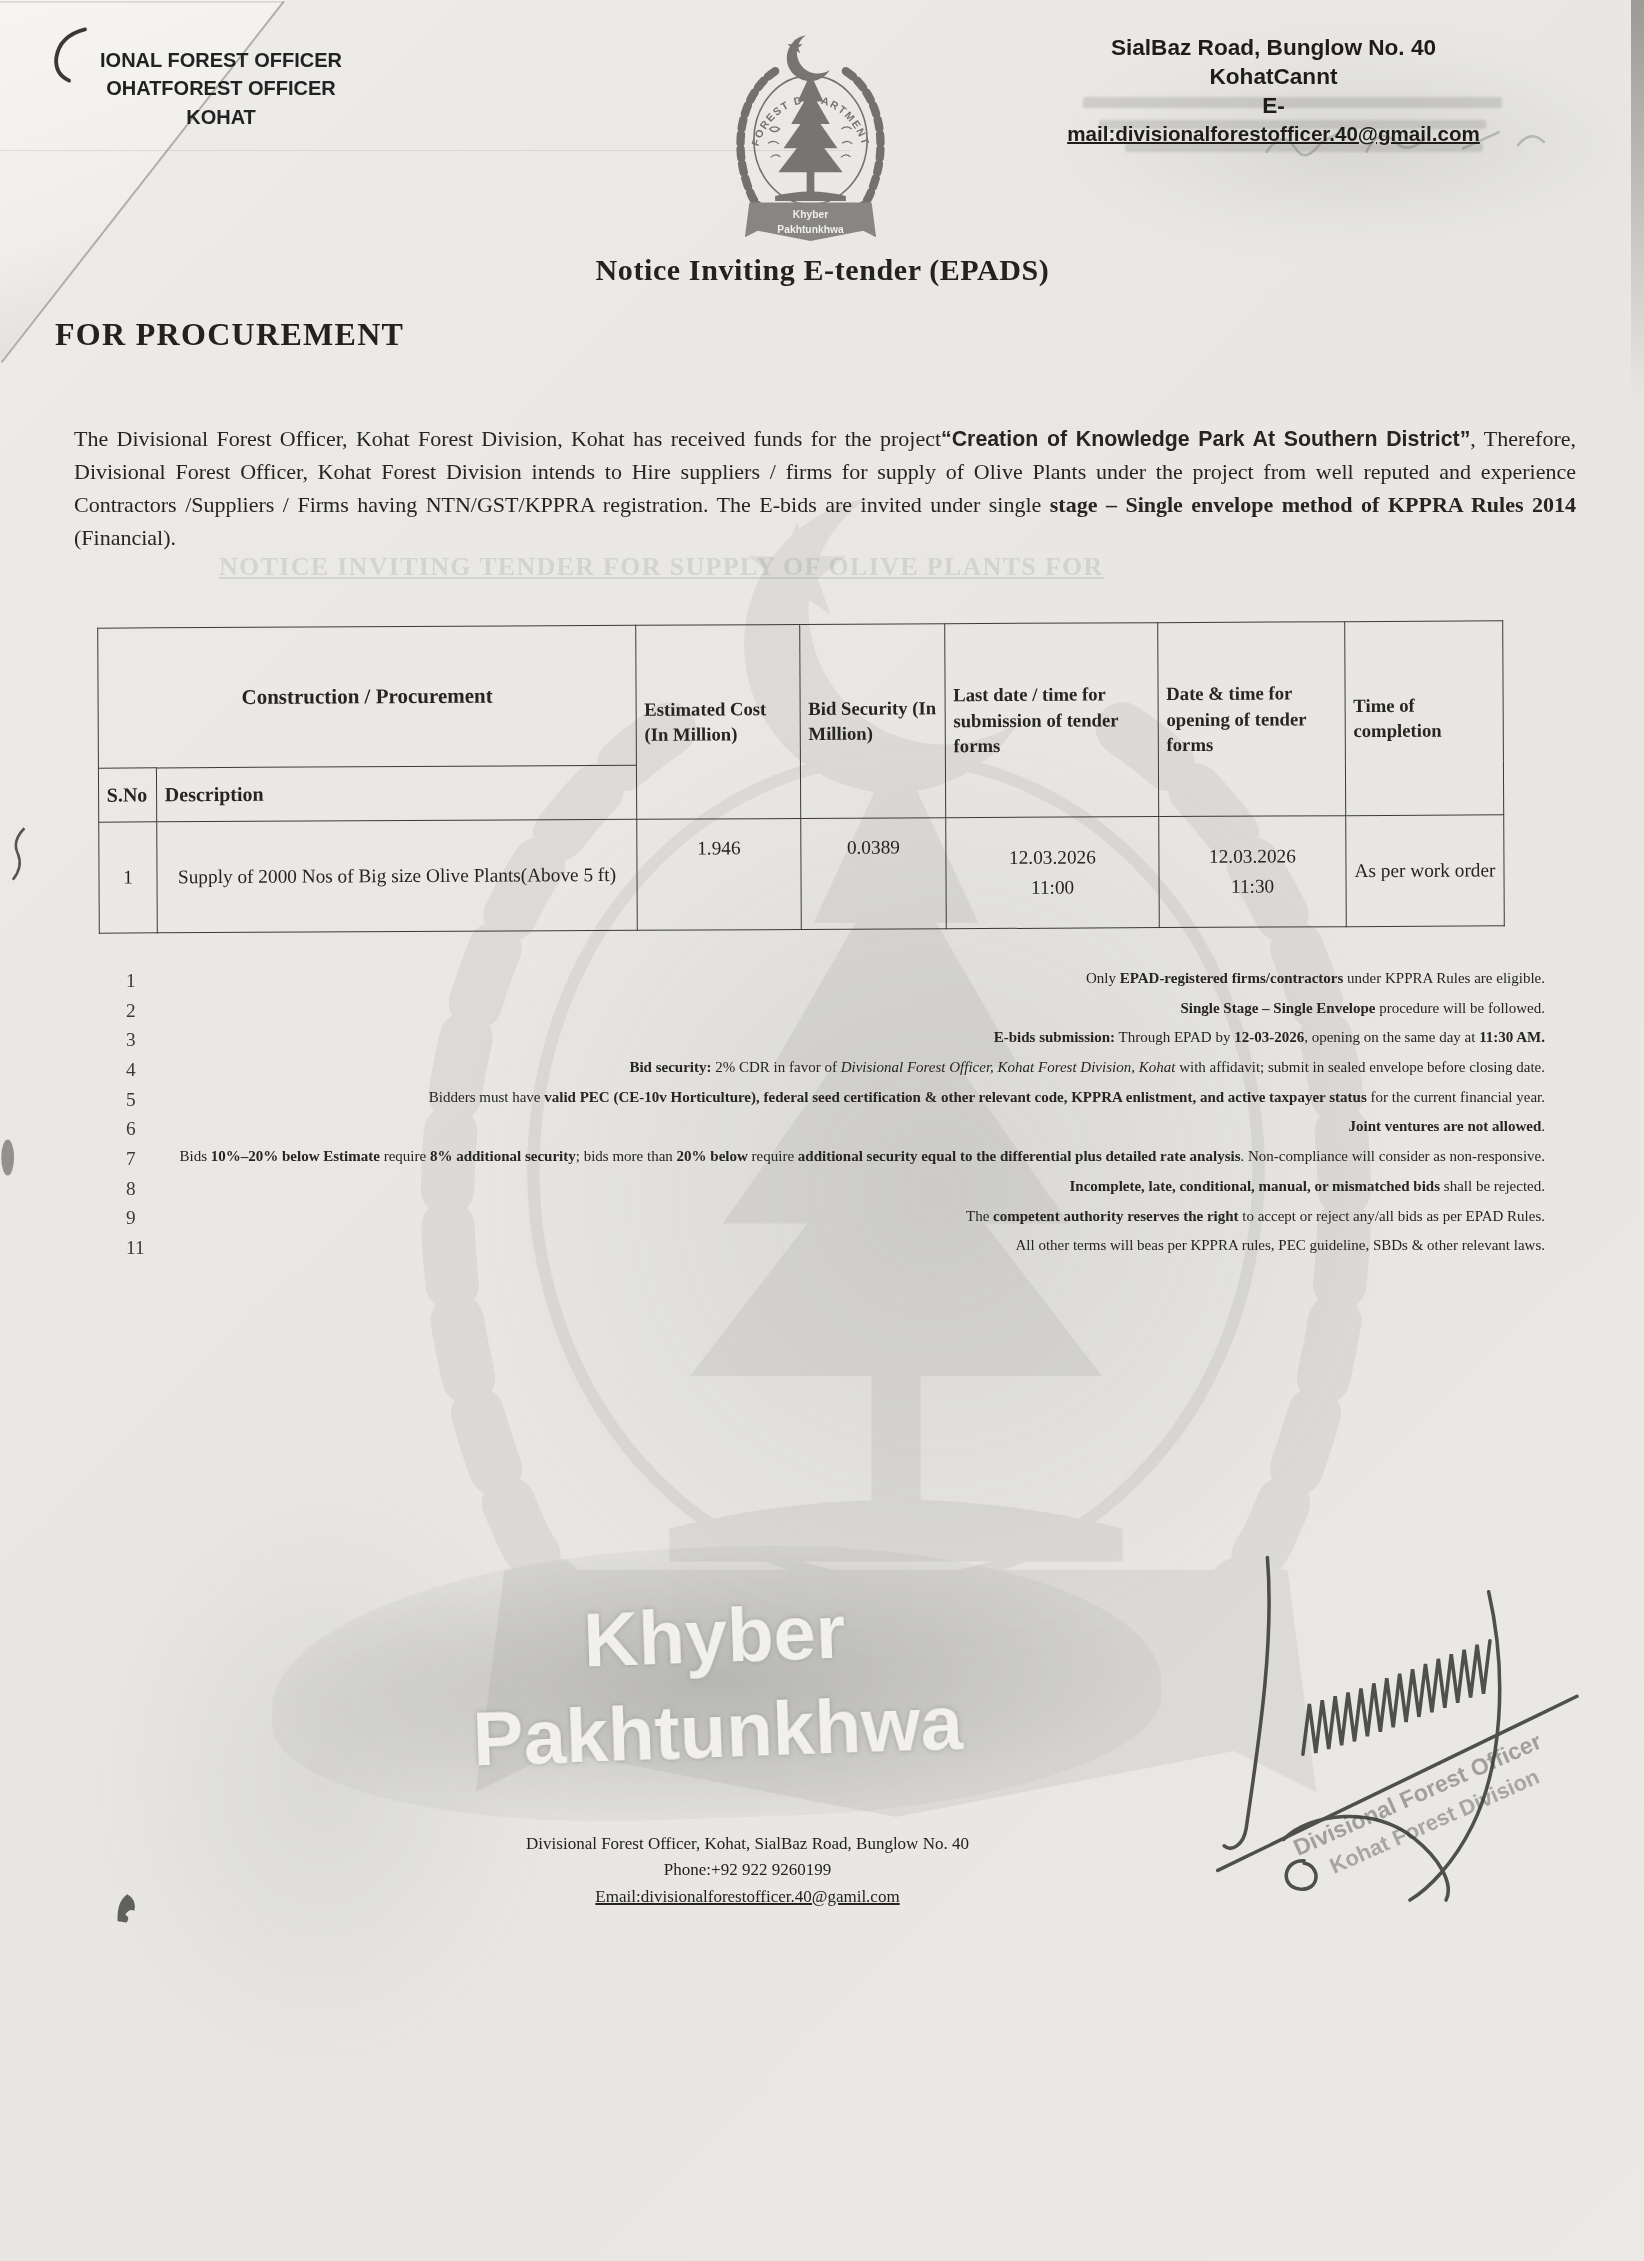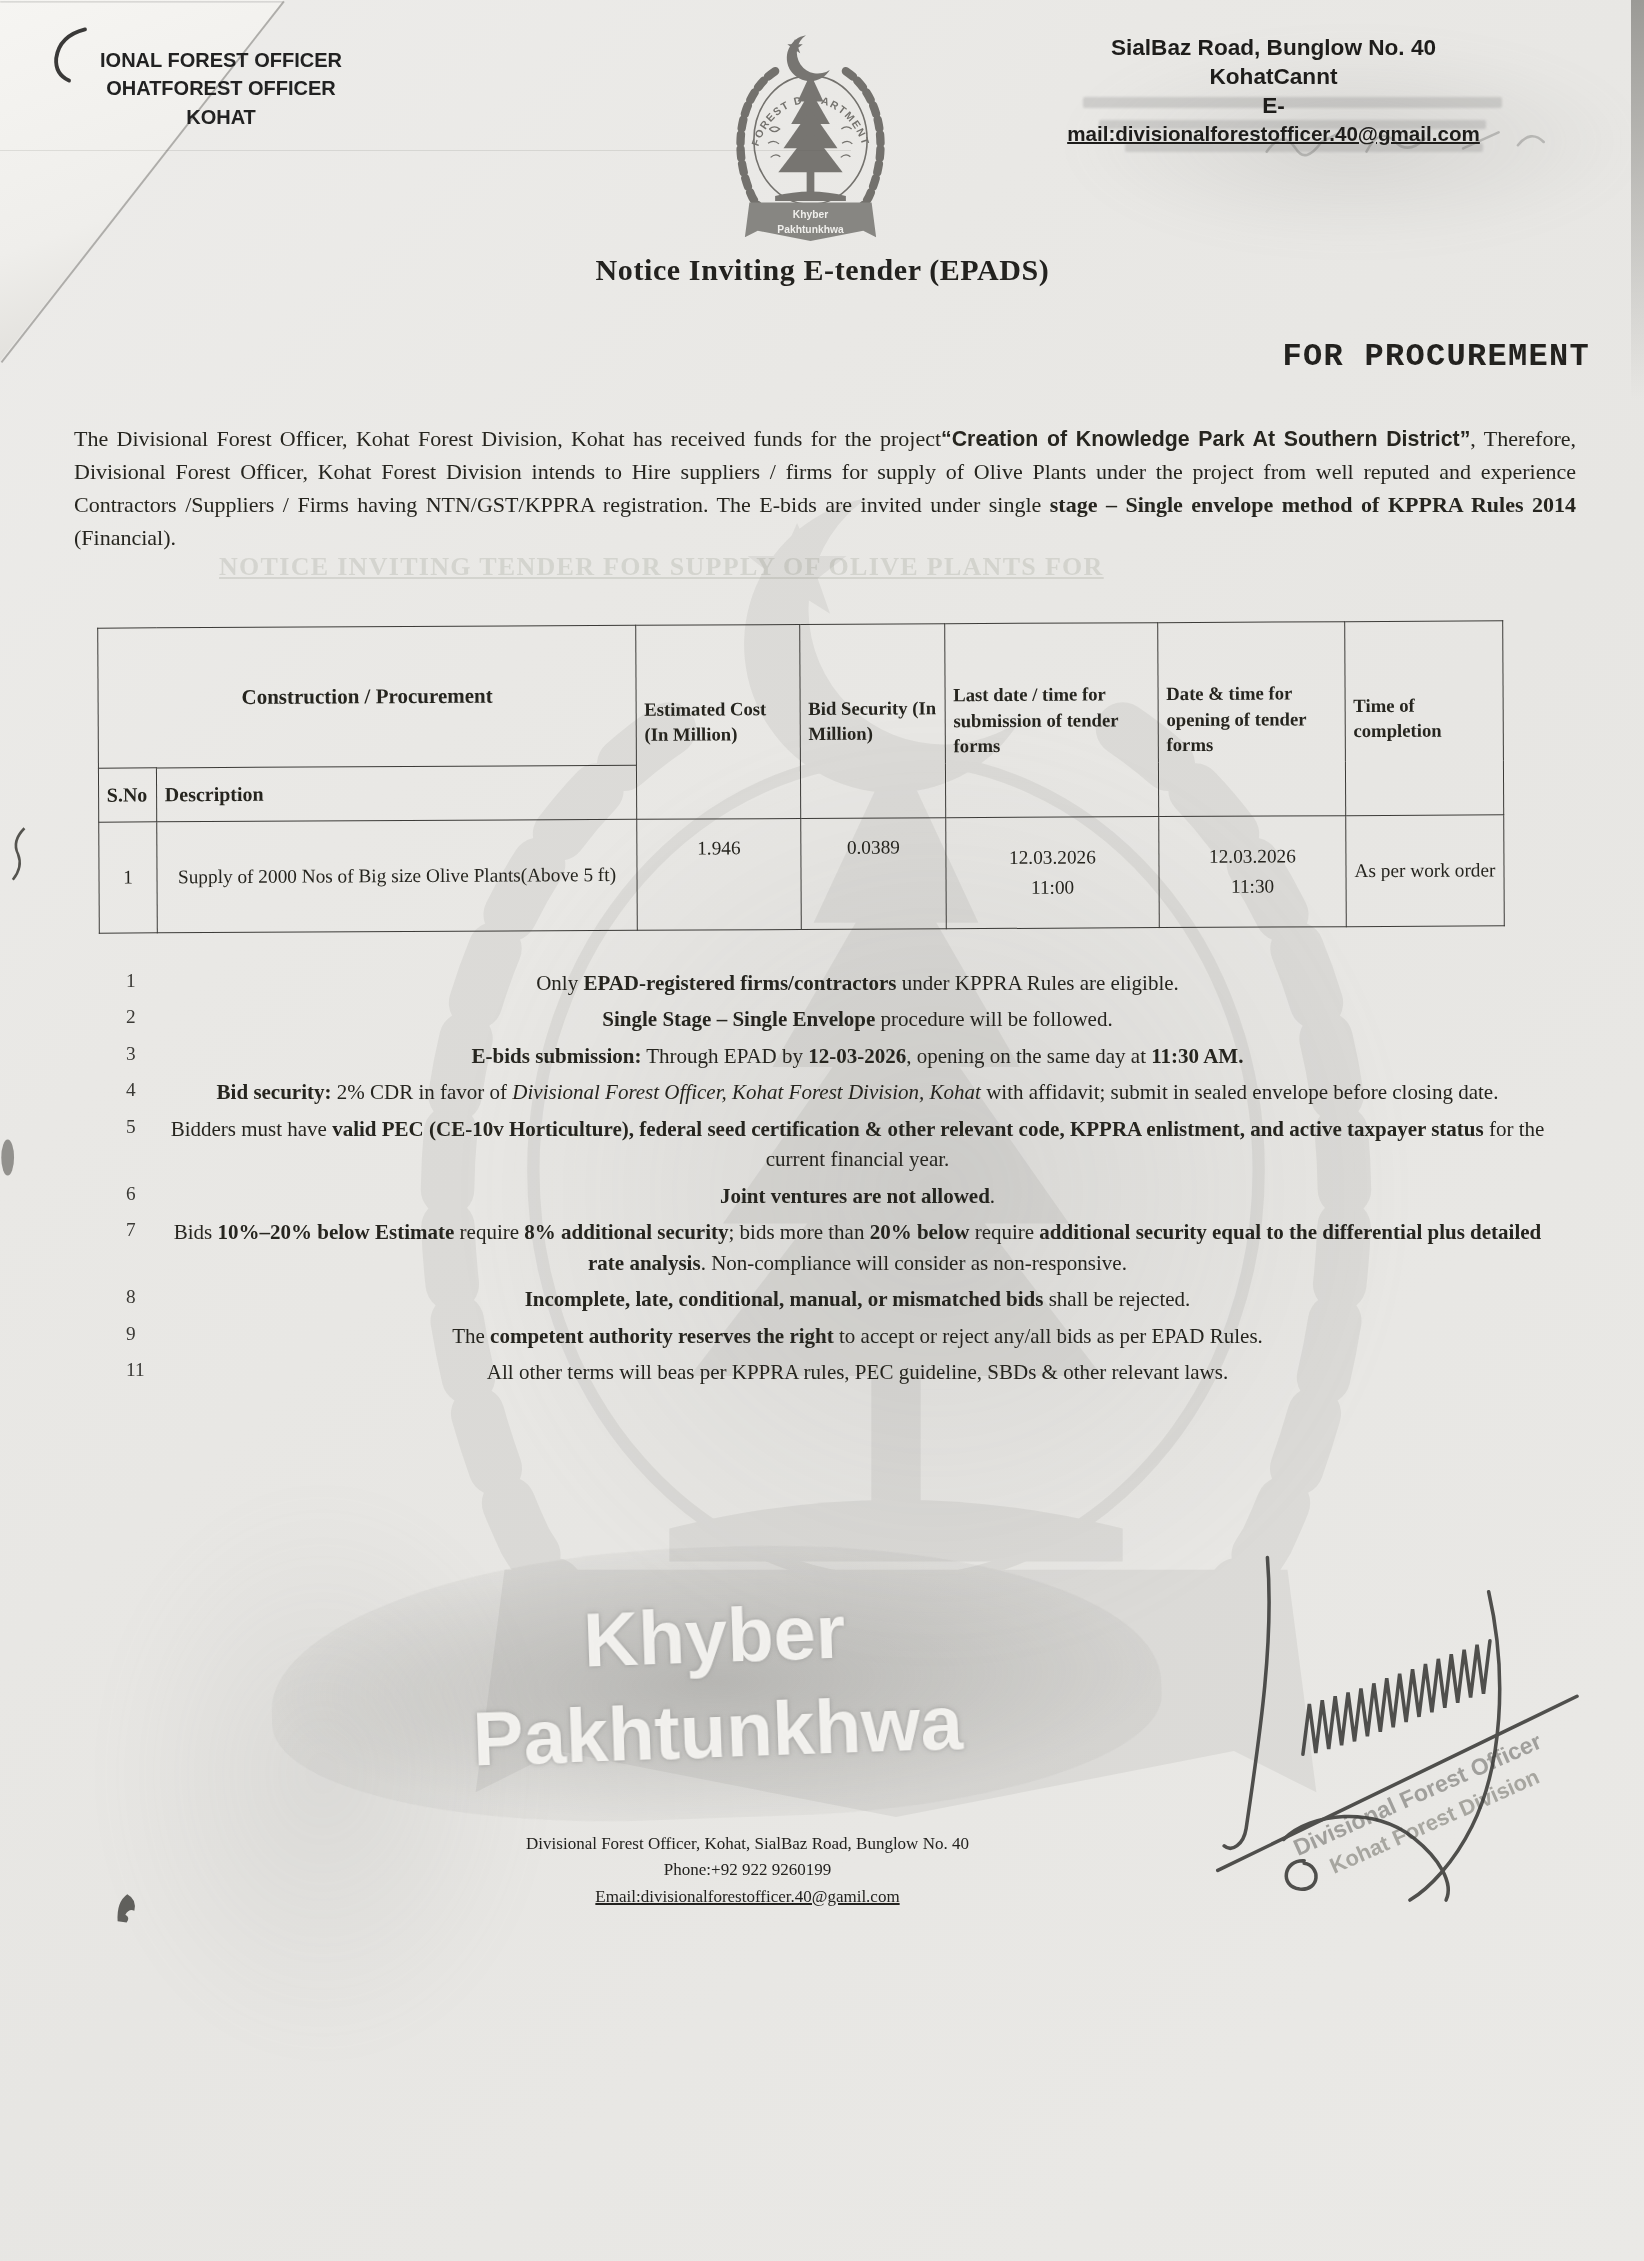--- a/index.html
+++ b/index.html
@@ -21,40 +21,40 @@
   .edge-strip{position:absolute;right:0;top:0;width:13px;height:400px;background:linear-gradient(to bottom,#9b9a96,rgba(155,154,150,0));}
   .ghost-bar{position:absolute;background:rgba(110,110,108,.22);filter:blur(1.3px);border-radius:1.9px;}
   
   .hdr-left{left:76px;top:46px;width:290px;text-align:center;
     font-family:"Liberation Sans",sans-serif;font-weight:bold;font-size:20px;line-height:1.42;color:#222;}
   .hdr-right{left:996px;top:34px;width:555px;text-align:center;
     font-family:"Liberation Sans",sans-serif;font-weight:bold;font-size:22.6px;line-height:1.28;color:#1e1d1b;}
   .hdr-right .email{font-size:20.6px;text-decoration:underline;text-decoration-thickness:1.9px;}
   
   .doc-title{left:55px;top:253px;width:1535px;text-align:center;font-weight:bold;font-size:30px;letter-spacing:0.6px;color:#23221f;}
-  .doc-subtitle{left:55px;top:338px;width:1535px;text-align:right;font-weight:bold;font-size:32px;letter-spacing:1.3px;color:#23221f;font-family:Liberation Mono, monospace;}
+  .doc-subtitle{left:55px;top:316px;width:1535px;text-align:left;font-weight:bold;font-size:32px;letter-spacing:1.3px;color:#23221f;}
   
   .intro{left:74px;top:400px;width:1502px;font-size:22px;line-height:1.5;text-align:justify;color:#26251f;}
   .b{font-weight:bold;}
   .bs{font-weight:bold;font-family:"Liberation Sans",sans-serif;font-size:.97em;}
   .i{font-style:italic;}
   
   .tbl{left:98px;top:624px;width:1406px;border-collapse:collapse;transform:rotate(-.3deg);}
   .tbl th,.tbl td{border:1.6px solid #3c3b38;padding:6.4px 7.7px;font-size:19.3px;color:#26251f;background:transparent;}
   .tbl th{font-weight:bold;text-align:left;vertical-align:middle;}
   .tbl .group-hd{text-align:center;font-size:21px;height:126px;}
   .tbl .colhd{vertical-align:middle;line-height:1.35;font-size:18.7px;}
   .tbl .subhd{font-size:20px;height:40px;}
   .tbl td{text-align:center;vertical-align:middle;font-size:19.3px;line-height:1.55;height:90px;}
   
   .terms-head{left:79px;top:910px;width:903px;font-size:22.6px;color:#26251f;}
   .terms{left:126px;top:968px;width:1419px;}
   .term-row{display:flex;margin-bottom:5.8px;}
   .term-num{width:44px;flex:none;font-size:19.3px;color:#3a3935;padding-top:1.9px;}
-  .term-text{flex:1;font-size:21px;line-height:1.46;text-align:center;color:#26251f;}
+  .term-text{flex:1;font-size:15px;line-height:1.46;text-align:right;color:#26251f;}
   
   .wm-crest{opacity:.075;pointer-events:none;}
   .wm-banner{left:271px;top:1547px;width:890px;height:271px;transform:rotate(-2deg);
     background:radial-gradient(closest-side,rgba(125,125,122,.38),rgba(125,125,122,.08));
     border-radius:48% 48% 42% 42%/55% 55% 40% 40%;filter:blur(0.6px);
     display:flex;flex-direction:column;align-items:center;justify-content:center;pointer-events:none;}
   .wm-banner div{font-family:"Liberation Sans",sans-serif;font-weight:bold;font-size:76px;line-height:1.25;
     color:rgba(248,247,244,.92);text-shadow:0 0 5.2px rgba(140,140,138,.7);}
   .ghost-caps{left:219px;top:549px;width:1290px;font-weight:bold;font-size:26px;letter-spacing:1.3px;
     color:rgba(105,110,95,.17);text-decoration:underline;line-height:1.35;pointer-events:none;}

